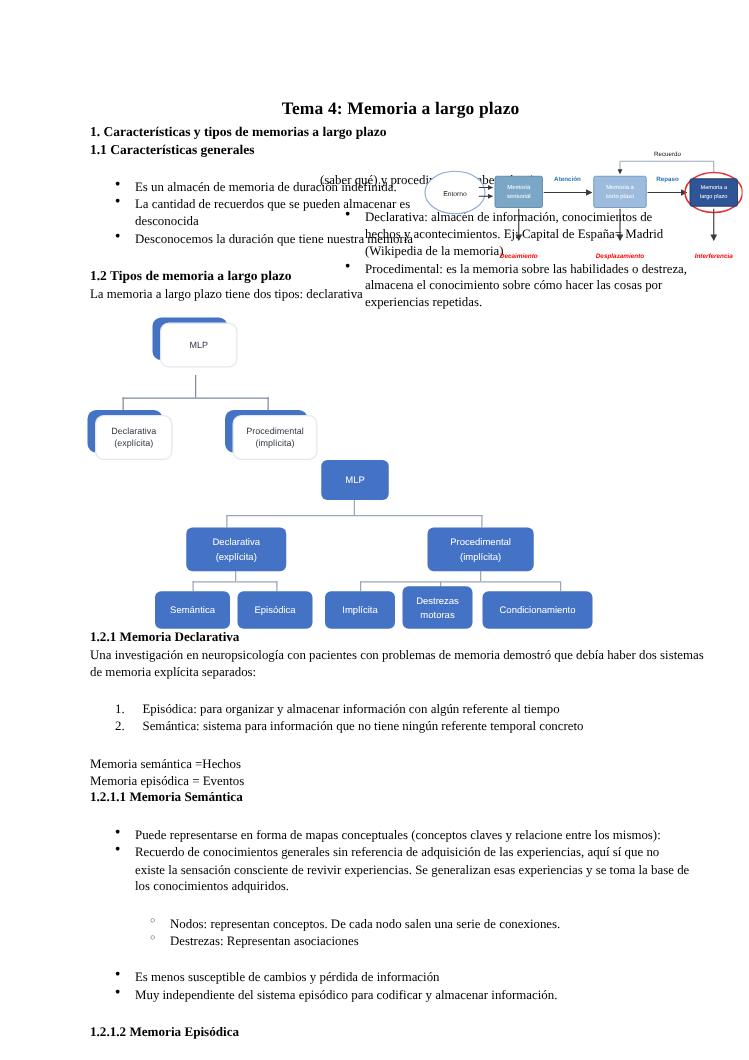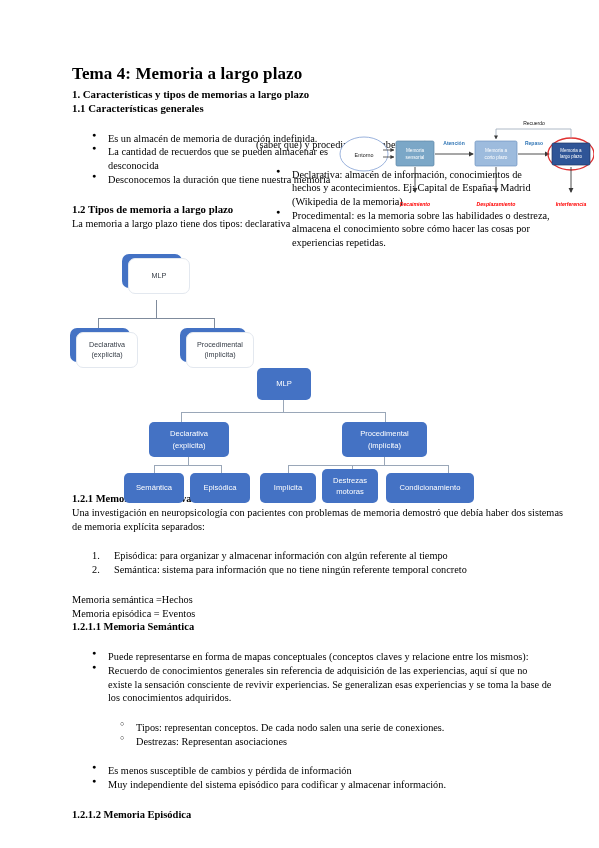--- a/index.html
+++ b/index.html
@@ -16,24 +16,24 @@
     width:599px;height:848px;
     padding:0;
     box-sizing:border-box;
   }
   .content{
     position:absolute;
     left:72px; right:30px; top:64px;
     width:497px;
   }
   h1.doc-title{
-    font-size:17px;
+    font-size:14px;
     font-weight:bold;
-    text-align:left;
-    margin:0 0 3px 0;
+    text-align:center;
+    margin:16px 0 3px 0;
     letter-spacing:.1px;
   }
   .h2{
     font-size:10.8px;
     font-weight:bold;
     margin:0;
     line-height:1.32;
   }
   .h3{
     font-size:10.5px;
@@ -188,21 +188,21 @@
     <p class="body">Memoria episódica = Eventos</p>
 
     <div class="h3">1.2.1.1 Memoria Semántica</div>
 
     <ul class="bul">
       <li>Puede representarse en forma de mapas conceptuales (conceptos claves y relacione entre los mismos):</li>
       <li>Recuerdo de conocimientos generales sin referencia de adquisición de las experiencias, aquí sí que no existe la sensación consciente de revivir experiencias. Se generalizan esas experiencias y se toma la base de los conocimientos adquiridos.</li>
     </ul>
 
     <ul class="bul circ" style="padding-left:0;margin-left:44px;">
-      <li><b>Tipos:</b><span> representan conceptos. De cada nodo salen una serie de conexiones.</span></li>
+      <li><b>Nodos:</b><span> representan conceptos. De cada nodo salen una serie de conexiones.</span></li>
       <li><b>Destrezas:</b><span> Representan asociaciones</span></li>
     </ul>
 
     <ul class="bul">
       <li>Es menos susceptible de cambios y pérdida de información</li>
       <li>Muy independiente del sistema episódico para codificar y almacenar información.</li>
     </ul>
 
     <div class="h3">1.2.1.2 Memoria Episódica</div>
 

